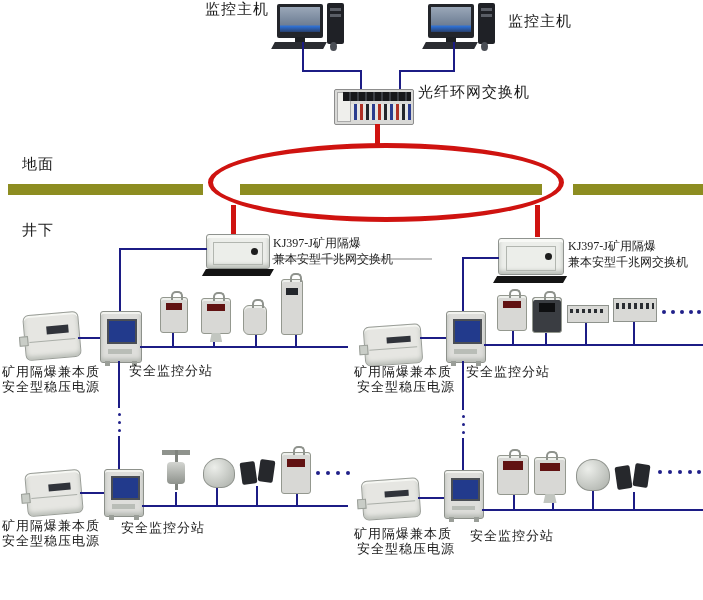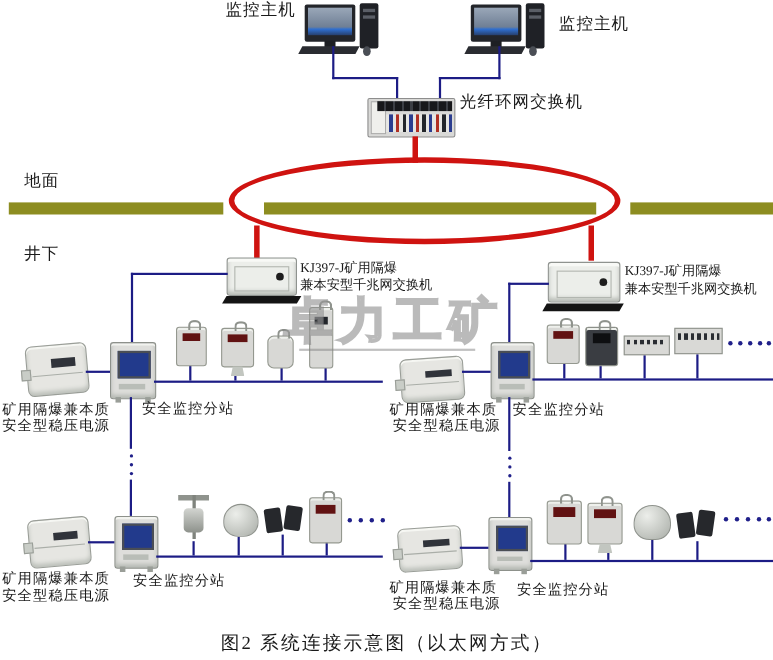--- a/index.html
+++ b/index.html
@@ -153,21 +153,20 @@
   </div>
   <div class="lbl-sm" style="left:568px;top:238px;">KJ397-J矿用隔爆</div>
   <div class="lbl-sm" style="left:568px;top:254px;">兼本安型千兆网交换机</div>
 
   <div class="wire" style="left:119px;top:248px;width:88px;height:2px;"></div>
   <div class="wire" style="left:119px;top:248px;width:2px;height:64px;"></div>
   <div class="wire" style="left:462px;top:257px;width:37px;height:2px;"></div>
   <div class="wire" style="left:462px;top:257px;width:2px;height:55px;"></div>
 
   <div class="wm">
-    <div class="brand">卓力工矿</div>
     <div class="rule"></div>
   </div>
 
   <div class="psu" style="left:24px;top:313px;width:54px;height:44px;transform:rotate(-5deg);">
     <div class="lug"></div>
       <div class="slot"></div>
       <div class="seam"></div>
   </div>
   <div class="sub" style="left:100px;top:311px;width:40px;height:50px;">
     <div class="scr"></div>
@@ -322,14 +321,13 @@
     </div>
   <div class="dome" style="left:576px;top:459px;width:32px;height:30px;"></div>
   <div class="blackbox" style="left:616px;top:466px;width:15px;height:23px;transform:rotate(-8deg);"></div>
   <div class="blackbox" style="left:634px;top:464px;width:15px;height:23px;transform:rotate(8deg);"></div>
   <div class="hdot" style="left:658px;top:470px;"></div>
     <div class="hdot" style="left:668px;top:470px;"></div>
     <div class="hdot" style="left:678px;top:470px;"></div>
     <div class="hdot" style="left:688px;top:470px;"></div>
     <div class="hdot" style="left:697px;top:470px;"></div>
 
-  <div class="caption">图2 系统连接示意图（以太网方式）</div>
 </div>
 
 </body></html>

